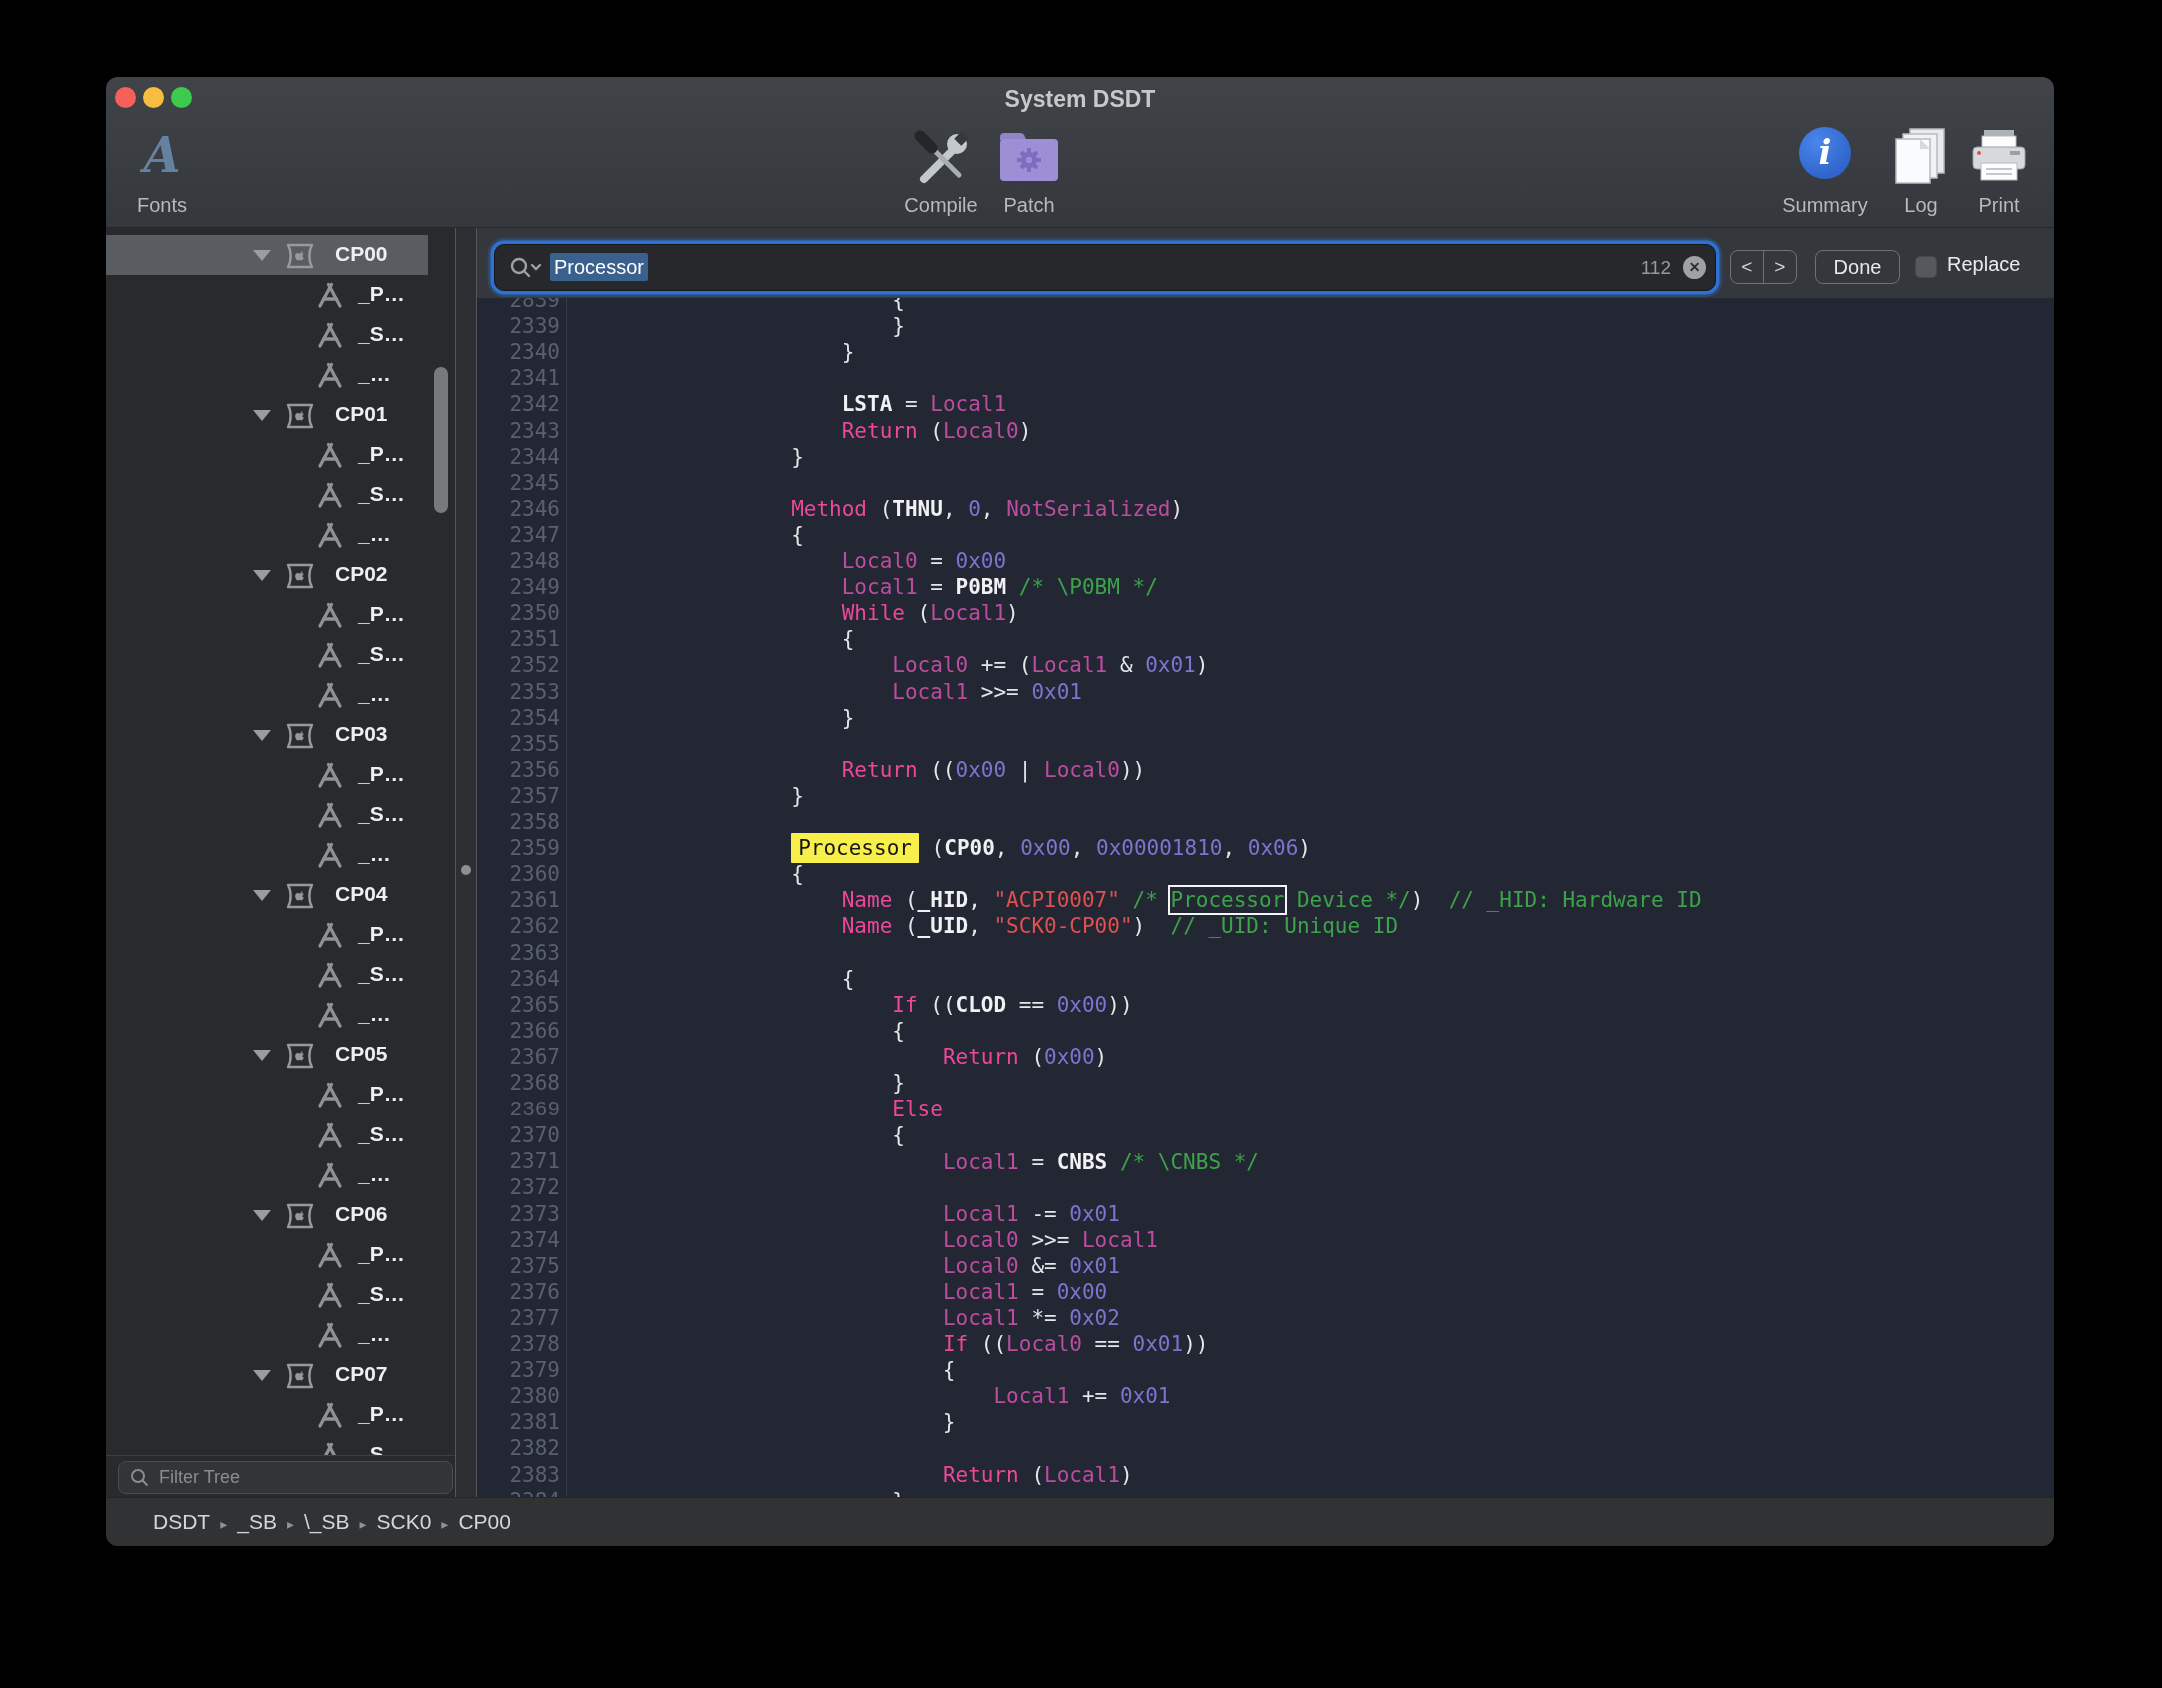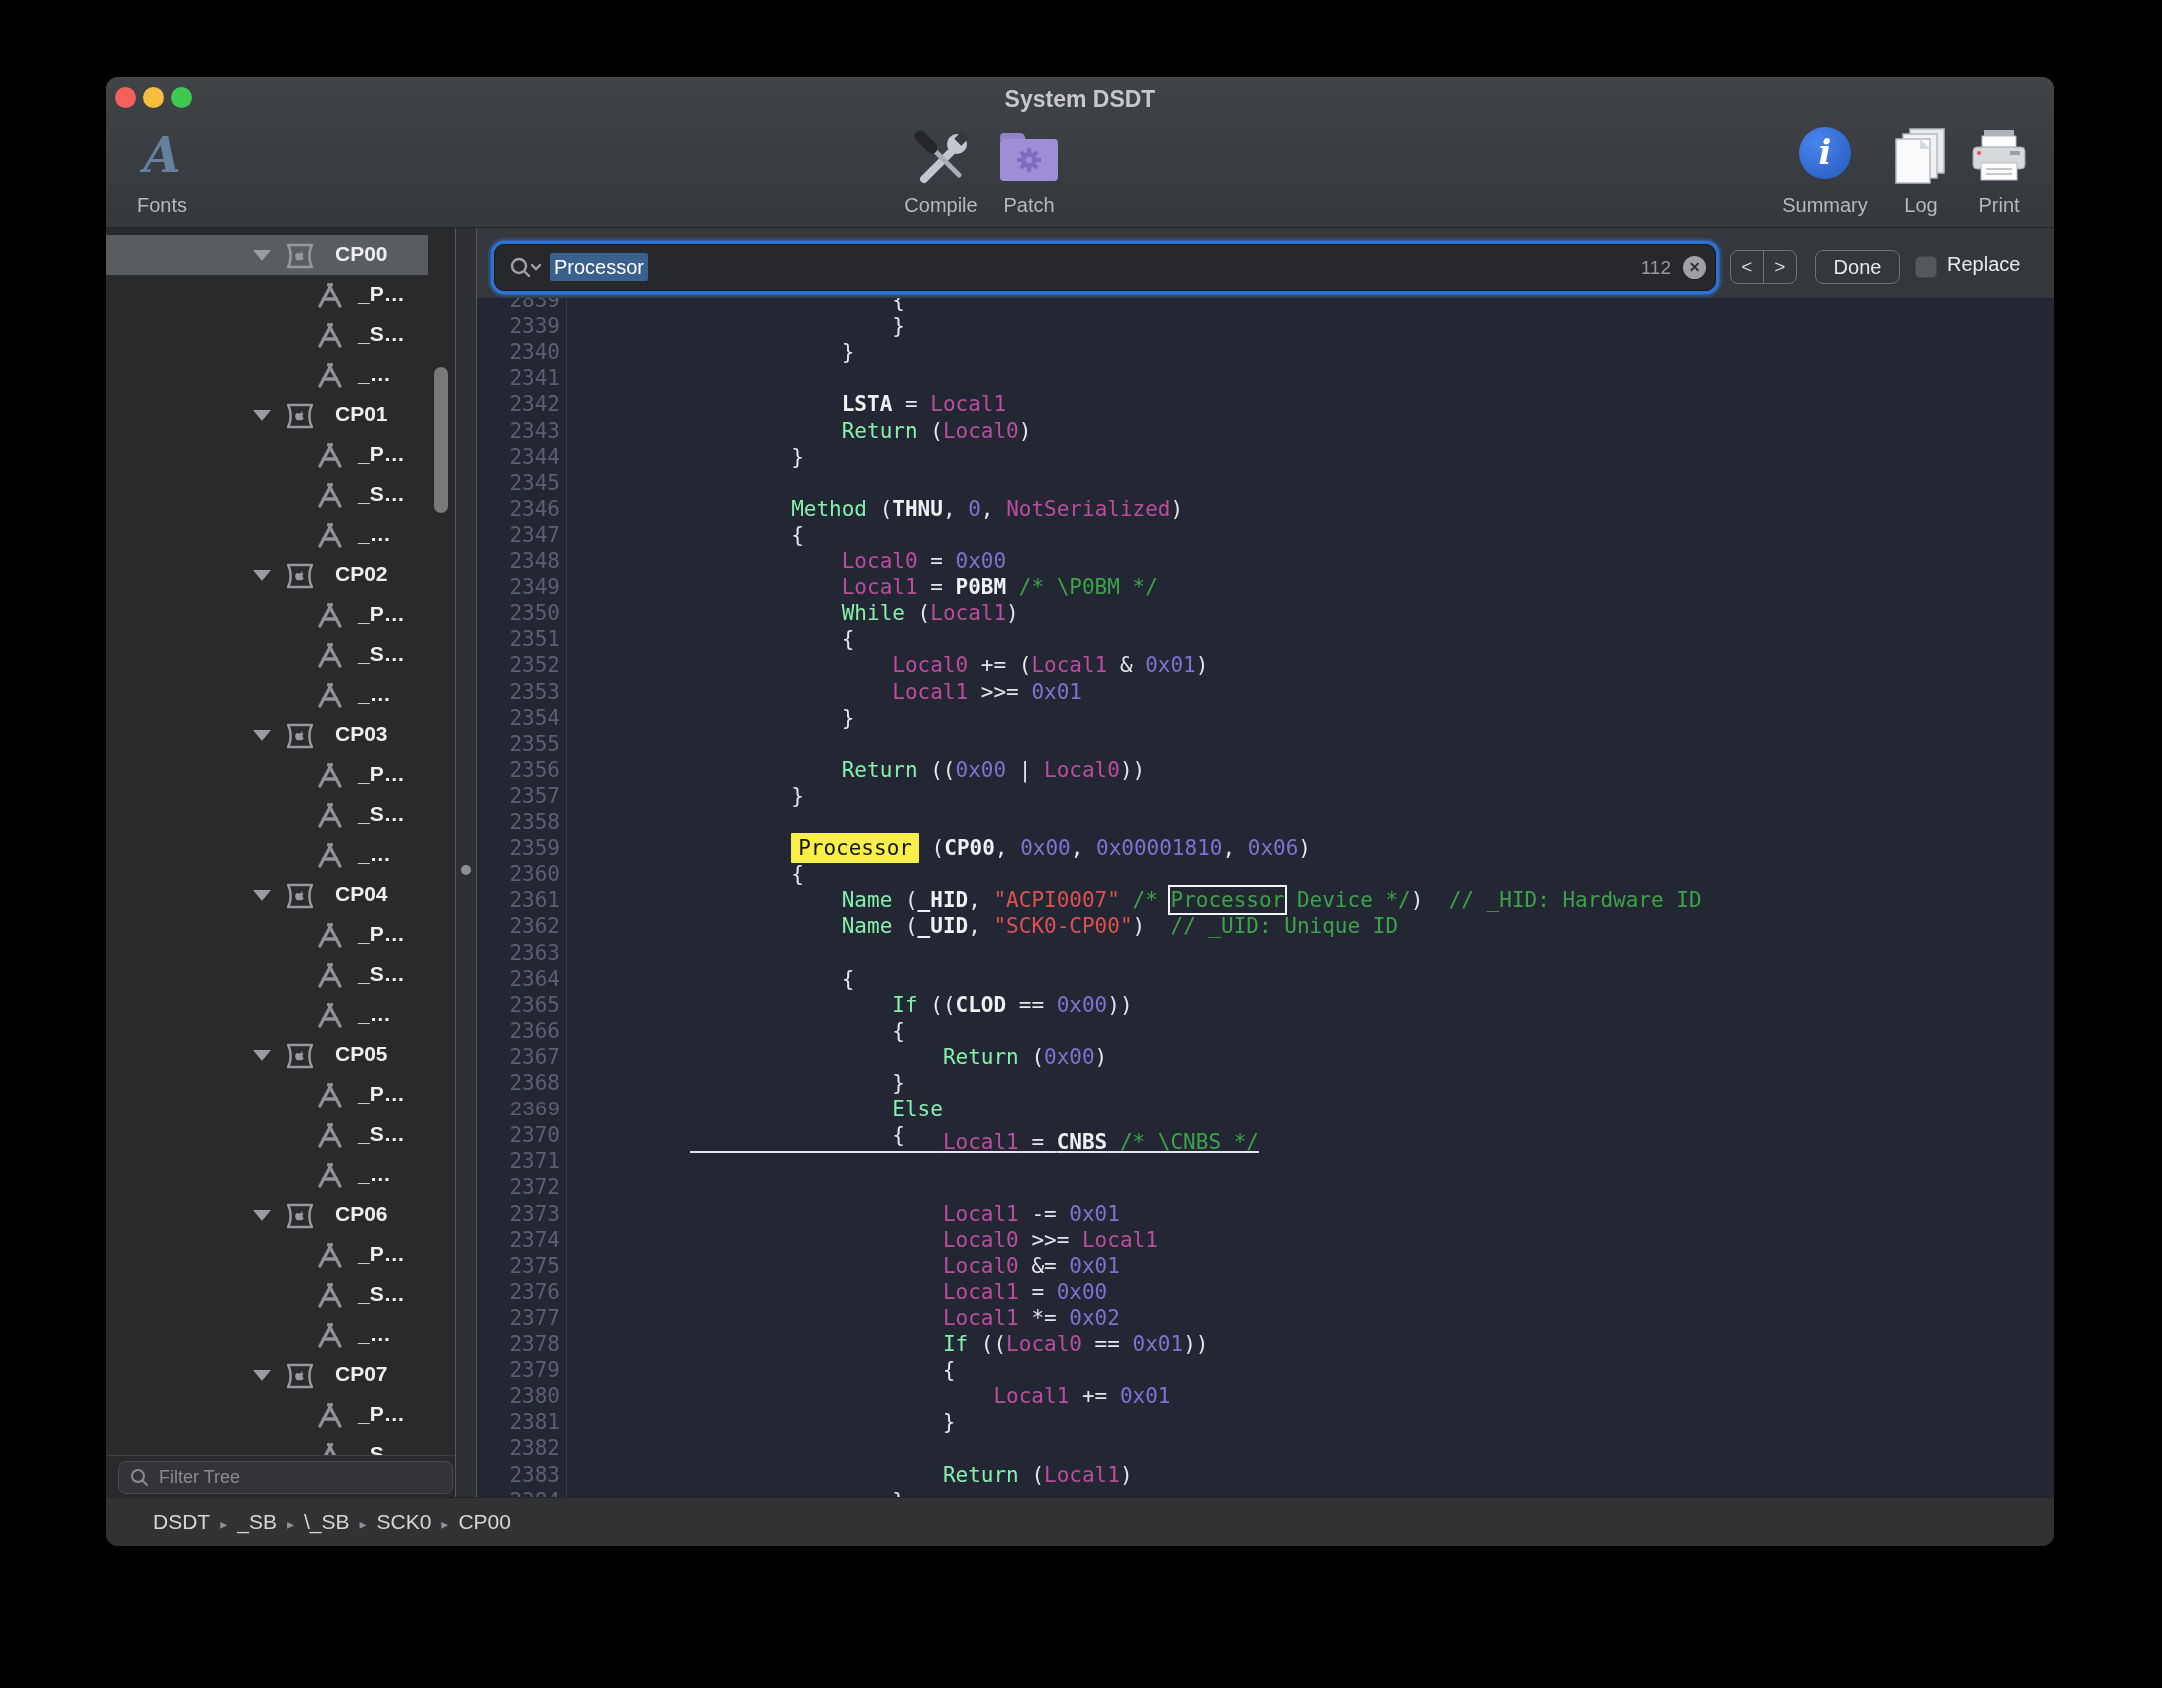--- a/index.html
+++ b/index.html
@@ -57,21 +57,21 @@
 
   
   #divider { position:absolute; left:349px; top:151px; width:22px; height:1269px; background:#2d2f33; border-left:1px solid #55575a; border-right:1px solid #55575a; }
   #divider-dot { position:absolute; left:50%; top:637px; width:10px; height:10px; margin-left:-5px; border-radius:50%; background:#8d8f92; }
 
   
   #code-pane { position:absolute; left:371px; top:221px; width:1577px; height:1199px; background:#232733; overflow:hidden; }
   #gutter-line { position:absolute; left:89px; top:0; width:1px; height:100%; background:#353b48; }
   .ln-num { position:absolute; left:0; width:83px; height:27px; text-align:right; font-family:"DejaVu Sans Mono",monospace; font-size:21px; line-height:27px; color:#596070; }
   .code-line { position:absolute; left:213px; height:27px; font-family:"DejaVu Sans Mono",monospace; font-size:21px; line-height:27px; white-space:pre; color:#e4e6e9; }
-  .tk-k { color:#86efac;text-align:center; }
+  .tk-k { color:#ec4899;text-align:center; }
   .tk-v { color:#bb4d9f; }
   .tk-n { color:#7d73d0; }
   .tk-b { color:#f0f1f3; font-weight:bold; }
   .tk-c { color:#3da34a; }
   .tk-s { color:#de5150; }
   .tk-hl { background:#f7ef4a; color:#161616; padding:3px 7px; border-radius:1px; }
   .tk-cur { outline:2px solid #f4f5f6; outline-offset:1px; }
 
   
   #breadcrumb { position:absolute; left:0; top:1420px; width:100%; height:49px; background:#303234; border-top:1px solid #242526; display:flex; align-items:center; padding-left:47px; }
@@ -566,21 +566,21 @@
       <div class="ln-num" style="top: 745.9px;">2367</div>
       <div class="code-line" style="top: 745.9px;"><span class="tk-w">                    </span><span class="tk-k">Return</span><span class="tk-w"> (</span><span class="tk-n">0x00</span><span class="tk-w">)</span></div>
       <div class="ln-num" style="top: 772px;">2368</div>
       <div class="code-line" style="top: 772px;"><span class="tk-w">                }</span></div>
       <div class="ln-num" style="top: 798.1px; font-family: Liberation Mono, monospace;">2369</div>
       <div class="code-line" style="top: 798.1px;"><span class="tk-w">                </span><span class="tk-k">Else</span></div>
       <div class="ln-num" style="top: 824.2px;">2370</div>
       <div class="code-line" style="top: 824.2px;"><span class="tk-w">                {</span></div>
       <div class="ln-num" style="top: 850.3px;">2371</div>
       <div class="ln-num" style="top: 876.4px;">2372</div>
-      <div class="code-line" style="top: 831px; text-decoration: underline;"><span class="tk-w">                    </span><span class="tk-v">Local1</span><span class="tk-w"> = </span><span class="tk-b">CNBS</span><span class="tk-w"> </span><span class="tk-c">/* \CNBS */</span></div>
+      <div class="code-line" style="top: 851px;"><span class="tk-w">                    </span><span class="tk-v">Local1</span><span class="tk-w"> = </span><span class="tk-b">CNBS</span><span class="tk-w"> </span><span class="tk-c">/* \CNBS */</span></div>
       <div class="ln-num" style="top: 902.5px;">2373</div>
       <div class="code-line" style="top: 902.5px; text-align: right;"><span class="tk-w">                    </span><span class="tk-v">Local1</span><span class="tk-w"> -= </span><span class="tk-n">0x01</span></div>
       <div class="ln-num" style="top: 928.6px;">2374</div>
       <div class="code-line" style="top: 928.6px;"><span class="tk-w">                    </span><span class="tk-v">Local0</span><span class="tk-w"> &gt;&gt;= </span><span class="tk-v">Local1</span></div>
       <div class="ln-num" style="top: 954.7px;">2375</div>
       <div class="code-line" style="top: 954.7px;"><span class="tk-w">                    </span><span class="tk-v">Local0</span><span class="tk-w"> &amp;= </span><span class="tk-n">0x01</span></div>
       <div class="ln-num" style="top: 980.8px;">2376</div>
       <div class="code-line" style="top: 980.8px;"><span class="tk-w">                    </span><span class="tk-v">Local1</span><span class="tk-w"> = </span><span class="tk-n">0x00</span></div>
       <div class="ln-num" style="top: 1006.9px;">2377</div>
       <div class="code-line" style="top: 1006.9px;"><span class="tk-w">                    </span><span class="tk-v">Local1</span><span class="tk-w"> *= </span><span class="tk-n">0x02</span></div>

